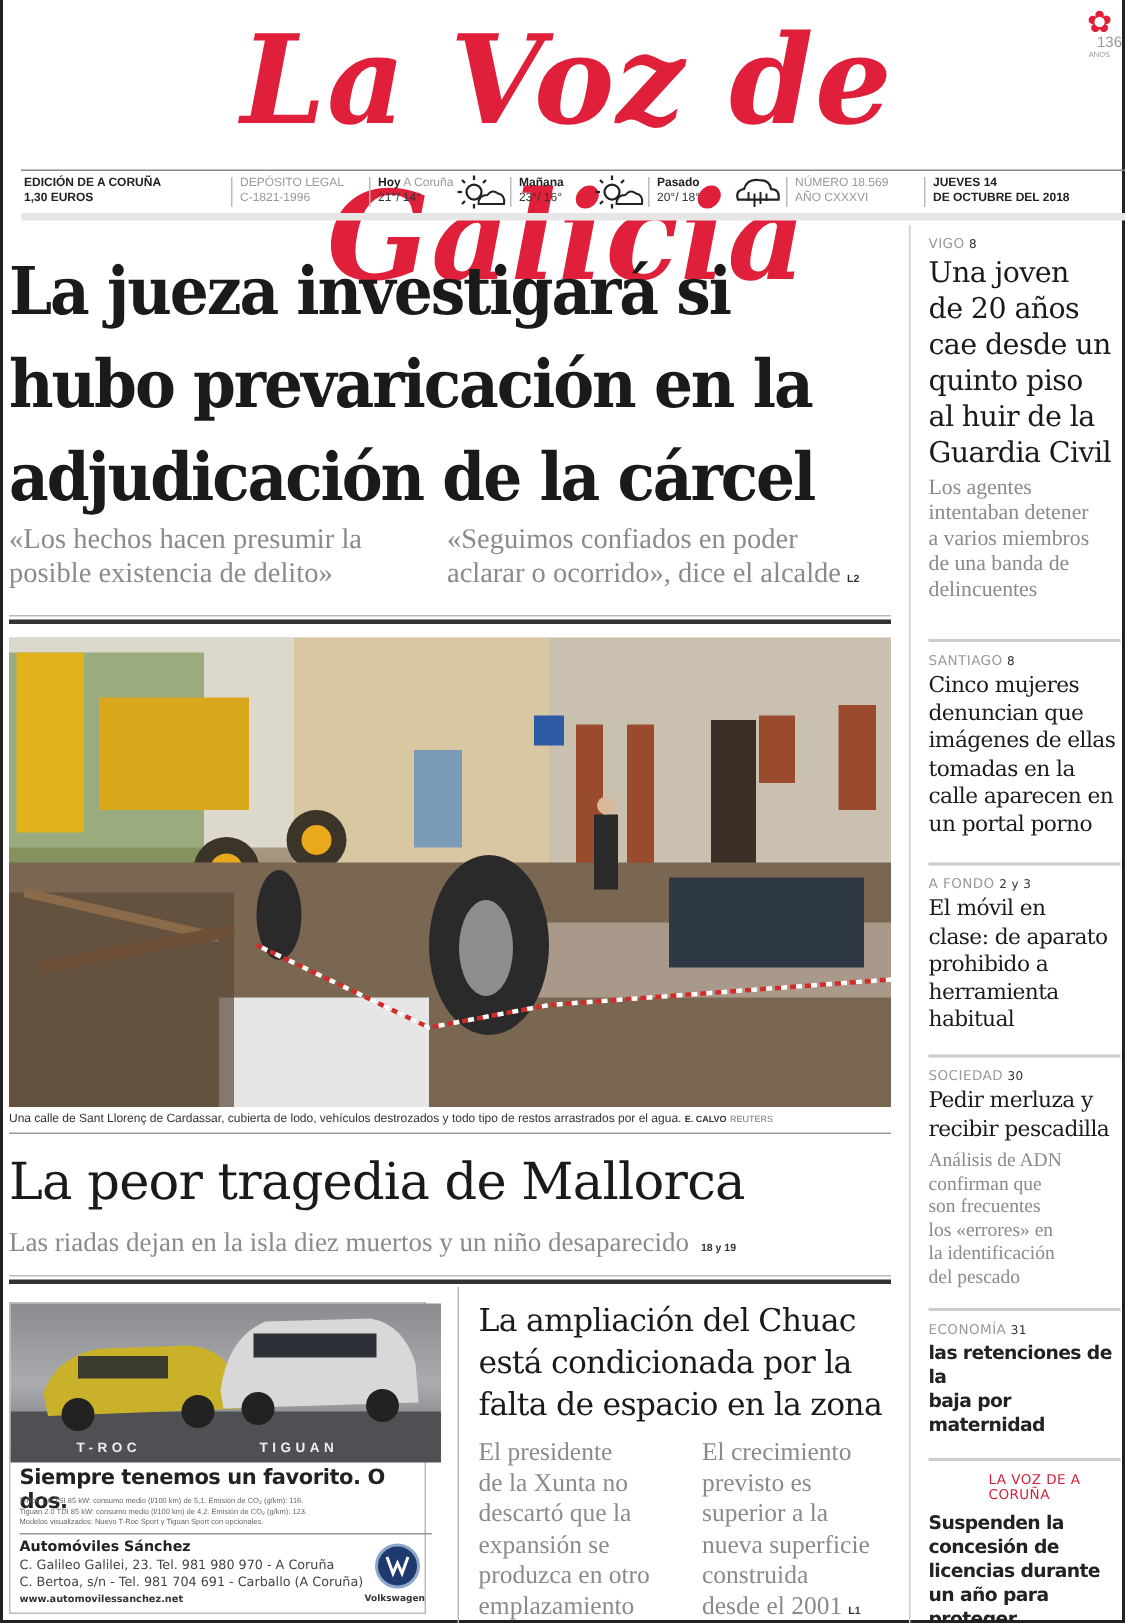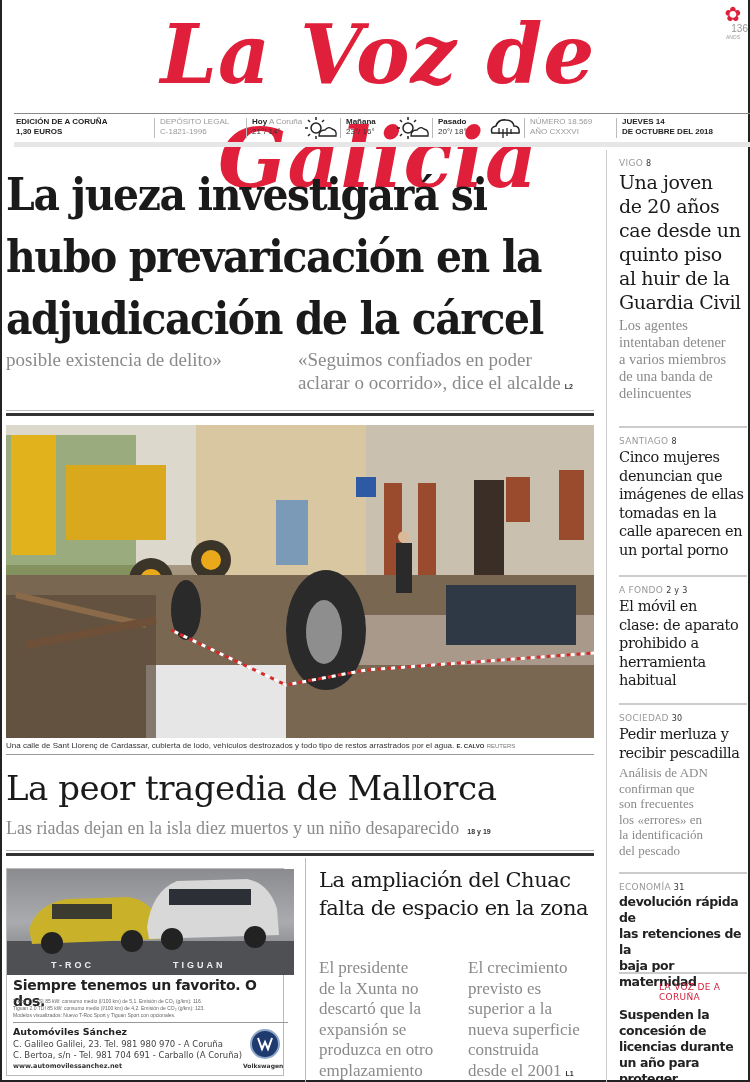--- a/index.html
+++ b/index.html
@@ -156,20 +156,21 @@
     <div class="b">DE OCTUBRE DEL 2018</div>
   </div>
 </div>
 
 <div class="lead-h">
   <div>La jueza investigará si</div>
   <div>hubo prevaricación en la</div>
   <div>adjudicación de la cárcel</div>
 </div>
 <div class="lead-sub" style="left:6px; width:280px;">
+  <div>«Los hechos hacen presumir la</div>
   <div>posible existencia de delito»</div>
 </div>
 <div class="lead-sub" style="left:298px; width:305px;">
   <div>«Seguimos confiados en poder</div>
   <div><span>aclarar o ocorrido», dice el alcalde</span><span class="pg">L2</span></div>
 </div>
 <div class="rule-thin" style="left:6px; top:410px; width:588px;"></div>
 <div class="rule-thick" style="top:413px;"></div>
 
 <div class="photo" title="Calle de Sant Llorenç de Cardassar tras la riada">
@@ -251,20 +252,21 @@
   <div class="vw">
     <svg width="26" height="26" viewBox="0 0 26 26">
         <path d="M6 7 L10 18 L13 11 L16 18 L20 7" fill="none" stroke="#fff" stroke-width="2"></path>
       </svg>
   </div>
   <div class="vw-lbl">Volkswagen</div>
 </div>
 
 <div class="chuac-h">
   <div>La ampliación del Chuac</div>
+  <div>está condicionada por la</div>
   <div>falta de espacio en la zona</div>
 </div>
 <div class="chuac-col" style="left:319px;">
   <div>El presidente</div>
   <div>de la Xunta no</div>
   <div>descartó que la</div>
   <div>expansión se</div>
   <div>produzca en otro</div>
   <div>emplazamiento</div>
 </div>
@@ -337,21 +339,20 @@
       <div>los «errores» en</div>
       <div>la identificación</div>
       <div>del pescado</div>
     </div>
   </div>
   <div class="sb-rule" style="top:722px;"></div>
 
   <div class="sb-item" style="top:732px;">
     <div class="sb-kicker"><span>ECONOMÍA</span><span class="n">31</span></div>
     <div class="sb-title sans">
-      <div>devolución rápida de</div>
       <div>las retenciones de la</div>
       <div>baja por maternidad</div>
     </div>
   </div>
   <div class="sb-rule" style="top:822px;"></div>
 
   <div class="sb-item" style="top:832px;">
     <div class="sb-kicker red"><span>LA VOZ DE A CORUÑA</span></div>
     <div class="sb-title sans" style="font-weight:bold; margin-top:5px;">
       <div>Suspenden la</div>

